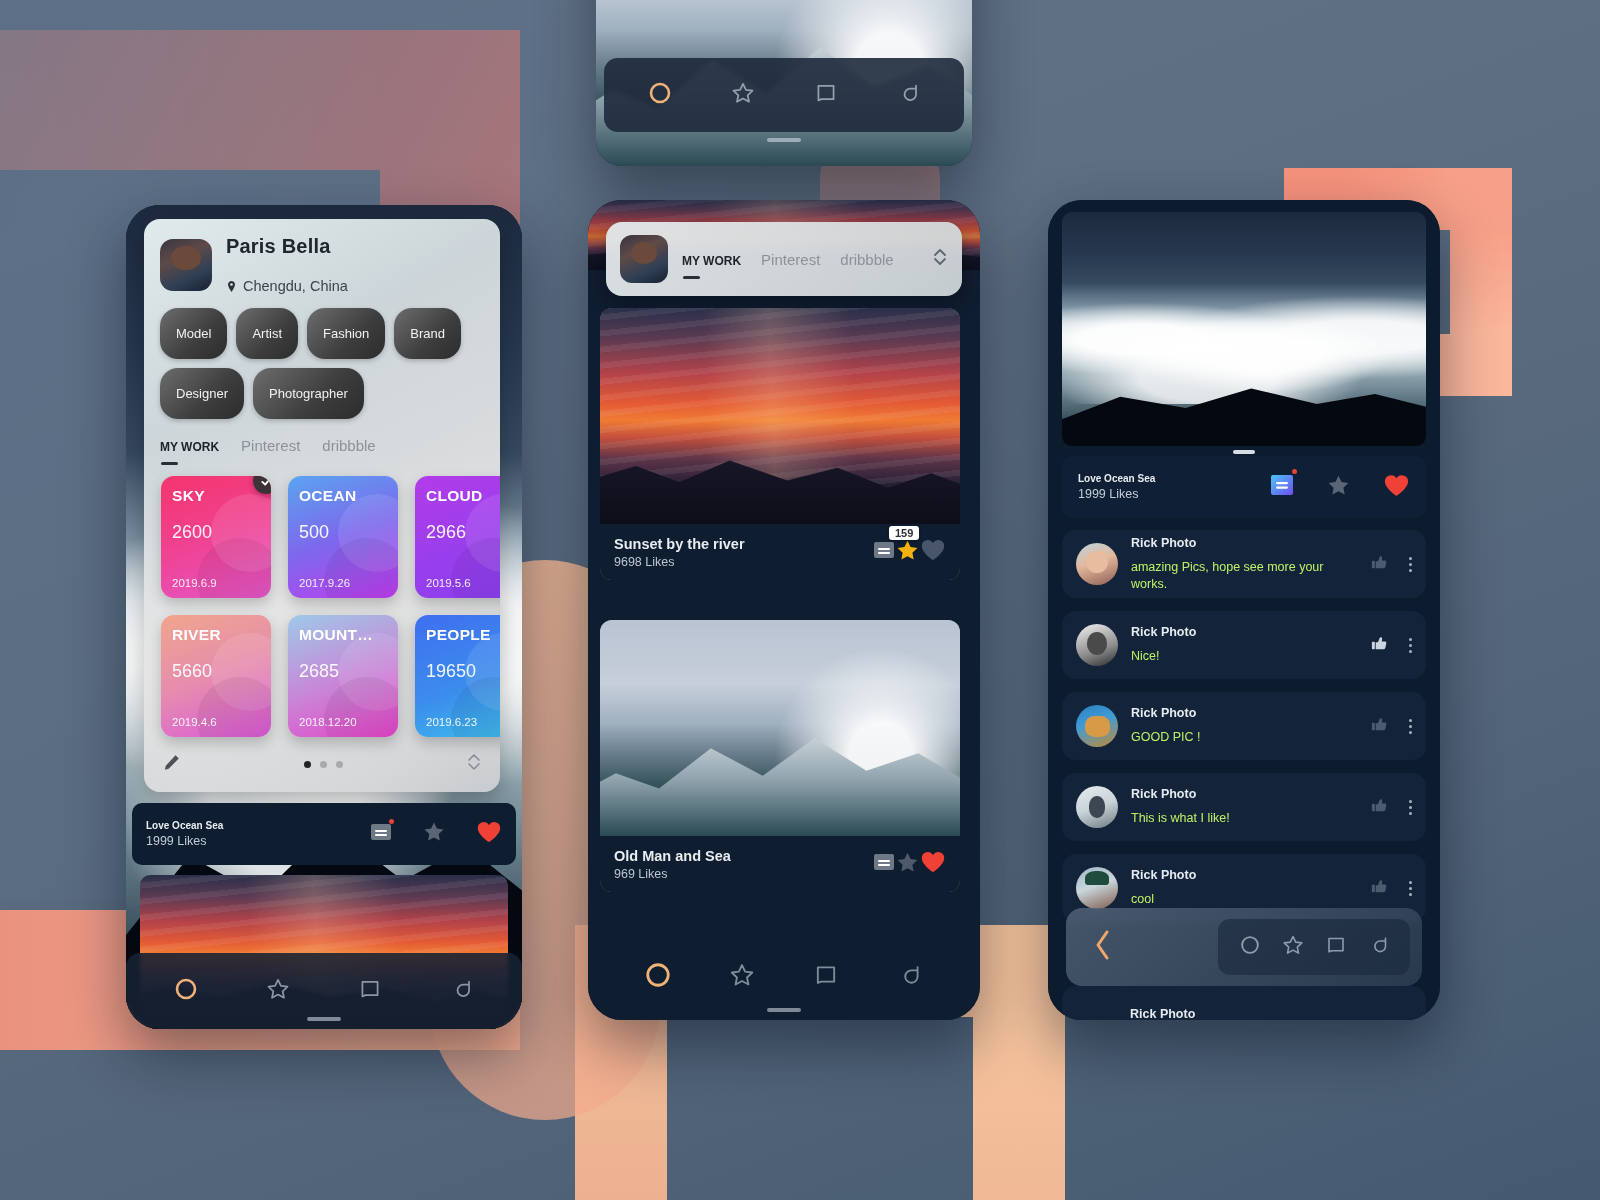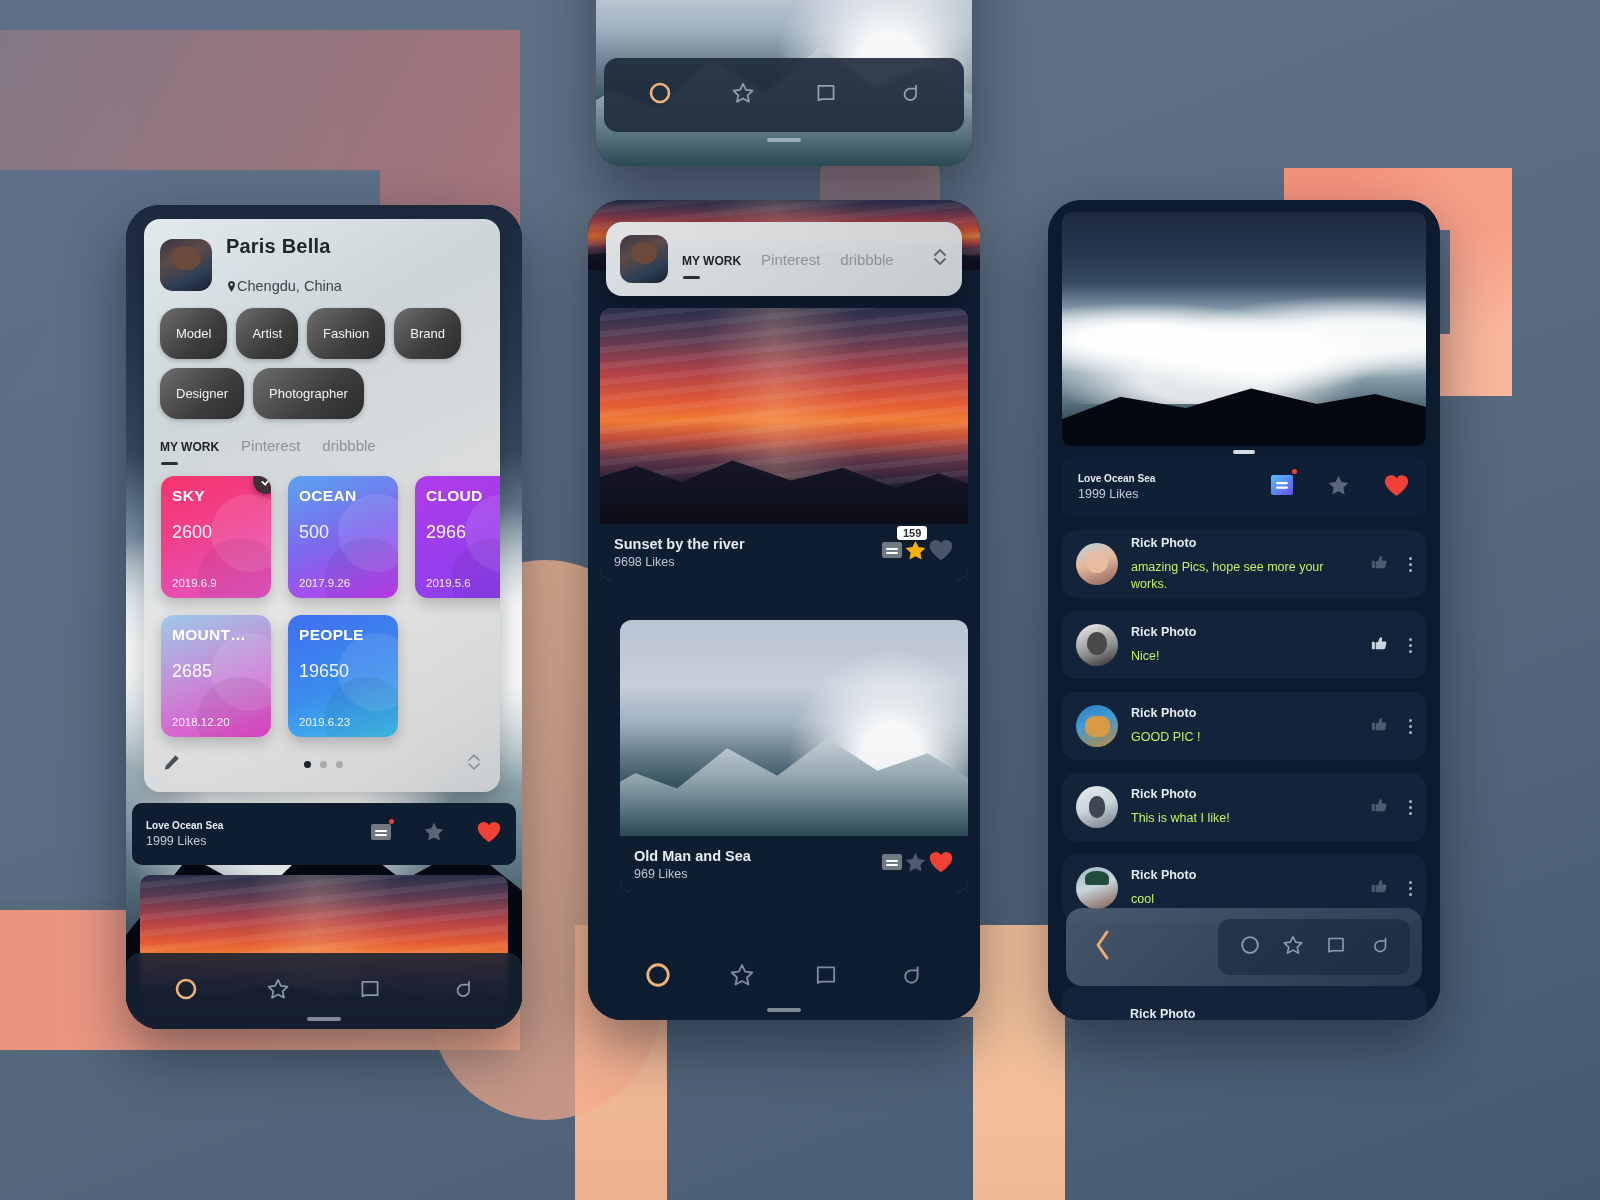--- a/index.html
+++ b/index.html
@@ -135,21 +135,21 @@
   .glass-card {
     position: absolute; left: 18px; top: 14px; width: 356px; height: 573px;
     border-radius: 16px;
     background: linear-gradient(150deg, rgba(231,240,241,0.97) 0%, rgba(214,222,225,0.95) 28%, rgba(228,228,228,0.95) 58%, rgba(205,207,209,0.95) 100%);
     box-shadow: 0 10px 24px rgba(0,0,0,0.28);
     overflow: hidden;
   }
   .prof-row { display: flex; align-items: center; gap: 14px; padding: 16px 0 0 16px; }
   .prof-av { width: 52px; height: 52px; border-radius: 13px; }
   .prof-name { font-size: 20px; font-weight: 700; color: #20262c; letter-spacing: .2px; }
-  .prof-loc { display: flex; align-items: center; font-size: 14.5px; color: #3b444c; margin-top: 20px; }
+  .prof-loc { display: flex; align-items: center; gap: 6px; font-size: 14.5px; color: #3b444c; margin-top: 20px; }
   .pin { width: 11px; height: 11px; }
 
   .tags { display: flex; flex-wrap: wrap; gap: 9px; padding: 14px 16px 0 16px; }
   .tag {
     padding: 18px 16px; border-radius: 18px; font-size: 13px; color: #f2f2f2;
     background: linear-gradient(135deg, #6d6d6d, #3d3d3d 60%, #2c2c2c);
     box-shadow: 0 2px 5px rgba(0,0,0,.22);
   }
 
   .tabs { display: flex; align-items: flex-end; gap: 22px; padding: 18px 0 0 16px; }
@@ -197,21 +197,21 @@
   .hdr-pill {
     position:absolute; left:18px; top:22px; width:356px; height:74px; border-radius:16px;
     background: linear-gradient(140deg, rgba(226,231,233,0.97), rgba(206,212,215,0.95));
     display:flex; align-items:center; padding:0 14px; gap:14px;
     box-shadow:0 8px 20px rgba(0,0,0,.3);
   }
   .hdr-av { width:48px; height:48px; border-radius:12px; }
   .hdr-tabs { display:flex; align-items:flex-end; gap:20px; }
   .chev-ud { margin-left:auto; }
 
-  .feed-card { position:absolute; left:12px; right:12px; border-radius:12px; overflow:hidden; background:#737373; }
+  .feed-card { position:absolute; left:12px; right:20px; border-radius:12px; overflow:hidden; background:#737373; }
   .feed-img { width:100%; height:216px; }
   .feed-bar { height:56px; display:flex; align-items:center; padding:0 14px; background:#0e1d30; }
   .feed-title { font-size:14.5px; font-weight:600; color:#e9edf2; }
   .feed-sub { font-size:12.5px; color:#bcc6d2; margin-top:3px; }
   .feed-actions { margin-left:auto; display:flex; align-items:center; position:relative; }
   .badge {
     position:absolute; left:16px; top:-15px; background:#fff; color:#2b2f36;
     font-size:11px; padding:1px 6px; border-radius:3px; font-weight:600; z-index:6;
     box-shadow:0 1px 3px rgba(0,0,0,.3);
   }
@@ -334,20 +334,25 @@
             </div>
             <div class="tile" style="background: linear-gradient(160deg, rgb(90, 164, 240) 0%, rgb(125, 104, 236) 50%, rgb(192, 61, 240) 100%);">
               <div class="t-name">OCEAN</div>
               <div class="t-num">500</div>
               <div class="t-date">2017.9.26</div>
             </div>
             <div class="tile" style="background: linear-gradient(160deg, rgb(178, 60, 232) 0%, rgb(155, 62, 236) 50%, rgb(138, 63, 240) 100%);">
               <div class="t-name">CLOUD</div>
               <div class="t-num">2966</div>
               <div class="t-date">2019.5.6</div>
+            </div>
+            <div class="tile" style="background: linear-gradient(160deg, rgb(240, 165, 140) 0%, rgb(230, 140, 174) 50%, rgb(216, 90, 216) 100%);">
+              <div class="t-name">RIVER</div>
+              <div class="t-num">5660</div>
+              <div class="t-date">2019.4.6</div>
             </div>
             <div class="tile" style="background: linear-gradient(160deg, rgb(158, 201, 232) 0%, rgb(198, 138, 216) 50%, rgb(230, 69, 200) 100%);">
               <div class="t-name">MOUNT…</div>
               <div class="t-num">2685</div>
               <div class="t-date">2018.12.20</div>
             </div>
             <div class="tile" style="background: linear-gradient(160deg, rgb(63, 111, 240) 0%, rgb(59, 140, 237) 55%, rgb(63, 192, 234) 100%);">
               <div class="t-name">PEOPLE</div>
               <div class="t-num">19650</div>
               <div class="t-date">2019.6.23</div>
@@ -469,21 +474,21 @@
             </span>
             <span>
               <svg width="26" height="24" viewBox="0 0 26 24">
                   <path d="M13 22S1.8 14.9 1.8 7.9A6 6 0 0113 5.1 6 6 0 0124.2 7.9C24.2 14.9 13 22 13 22z" fill="#49566a"></path>
                 </svg>
             </span>
           </div>
         </div>
       </div>
 
-      <div class="feed-card" style="top:420px;margin-left:20px;">
+      <div class="feed-card" style="top:420px;">
         <div class="photo ph-mountain feed-img"></div>
         <div class="feed-bar">
           <div>
             <div class="feed-title">Old Man and Sea</div>
             <div class="feed-sub">969 Likes</div>
           </div>
           <div class="feed-actions">
             <span>
               <svg width="22" height="18" viewBox="0 0 22 18">
                   <rect x="1" y="1" width="20" height="16" rx="2" fill="#6f7985"></rect>

